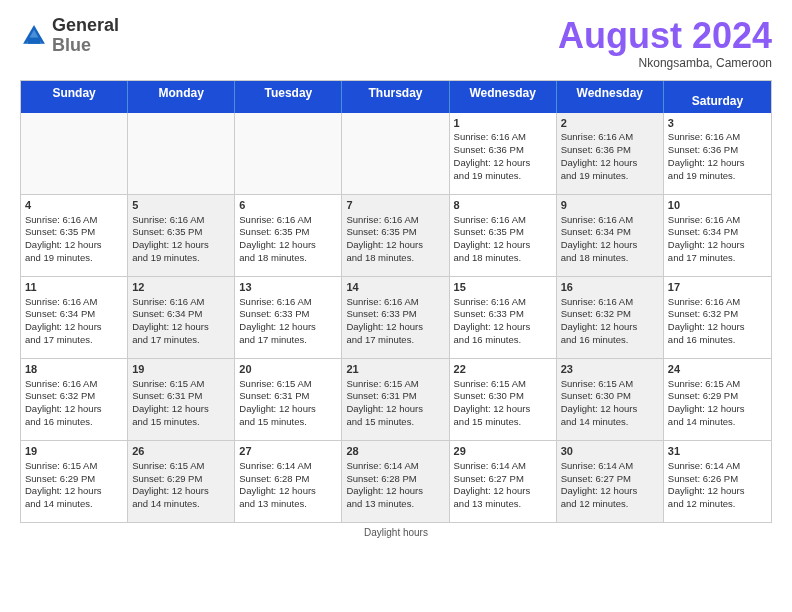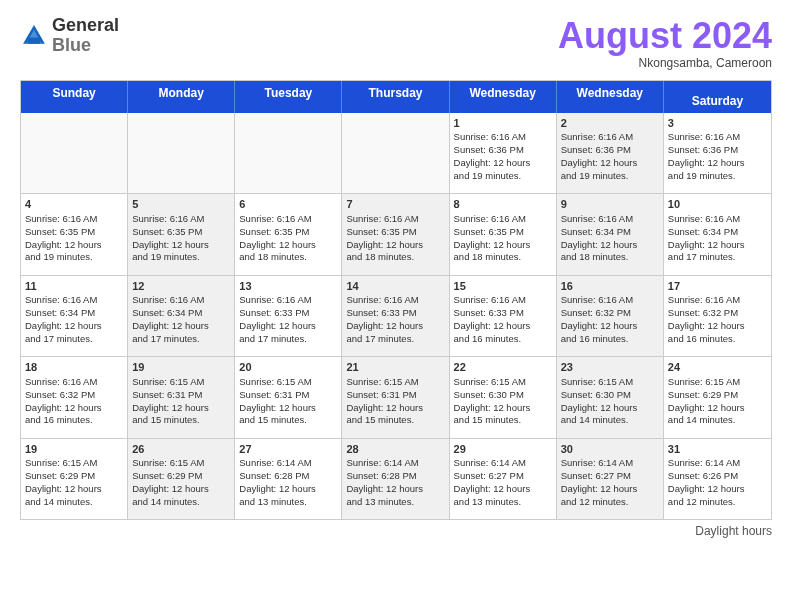--- a/index.html
+++ b/index.html
@@ -95,24 +95,24 @@
     }
     .cal-cell:last-child { border-right: none; }
     .cal-cell.empty { background: #f9f9f9; }
     .cal-cell.shaded { background: #f0f0f0; }
     .day-num {
       font-weight: bold;
       font-size: 11px;
       margin-bottom: 1px;
     }
     .footer-note {
-      font-size: 12px;
+      font-size: 10px;
       color: #555;
       margin-top: 4px;
-      text-align: right;
+      text-align: center;
     }
   </style>
 </head>
 <body>
 
 <div class="page">
   <div class="header">
     <div class="logo">
       <svg class="logo-icon" viewBox="0 0 36 36">
         <polygon points="18,4 32,28 4,28" fill="#1565c0"></polygon>

